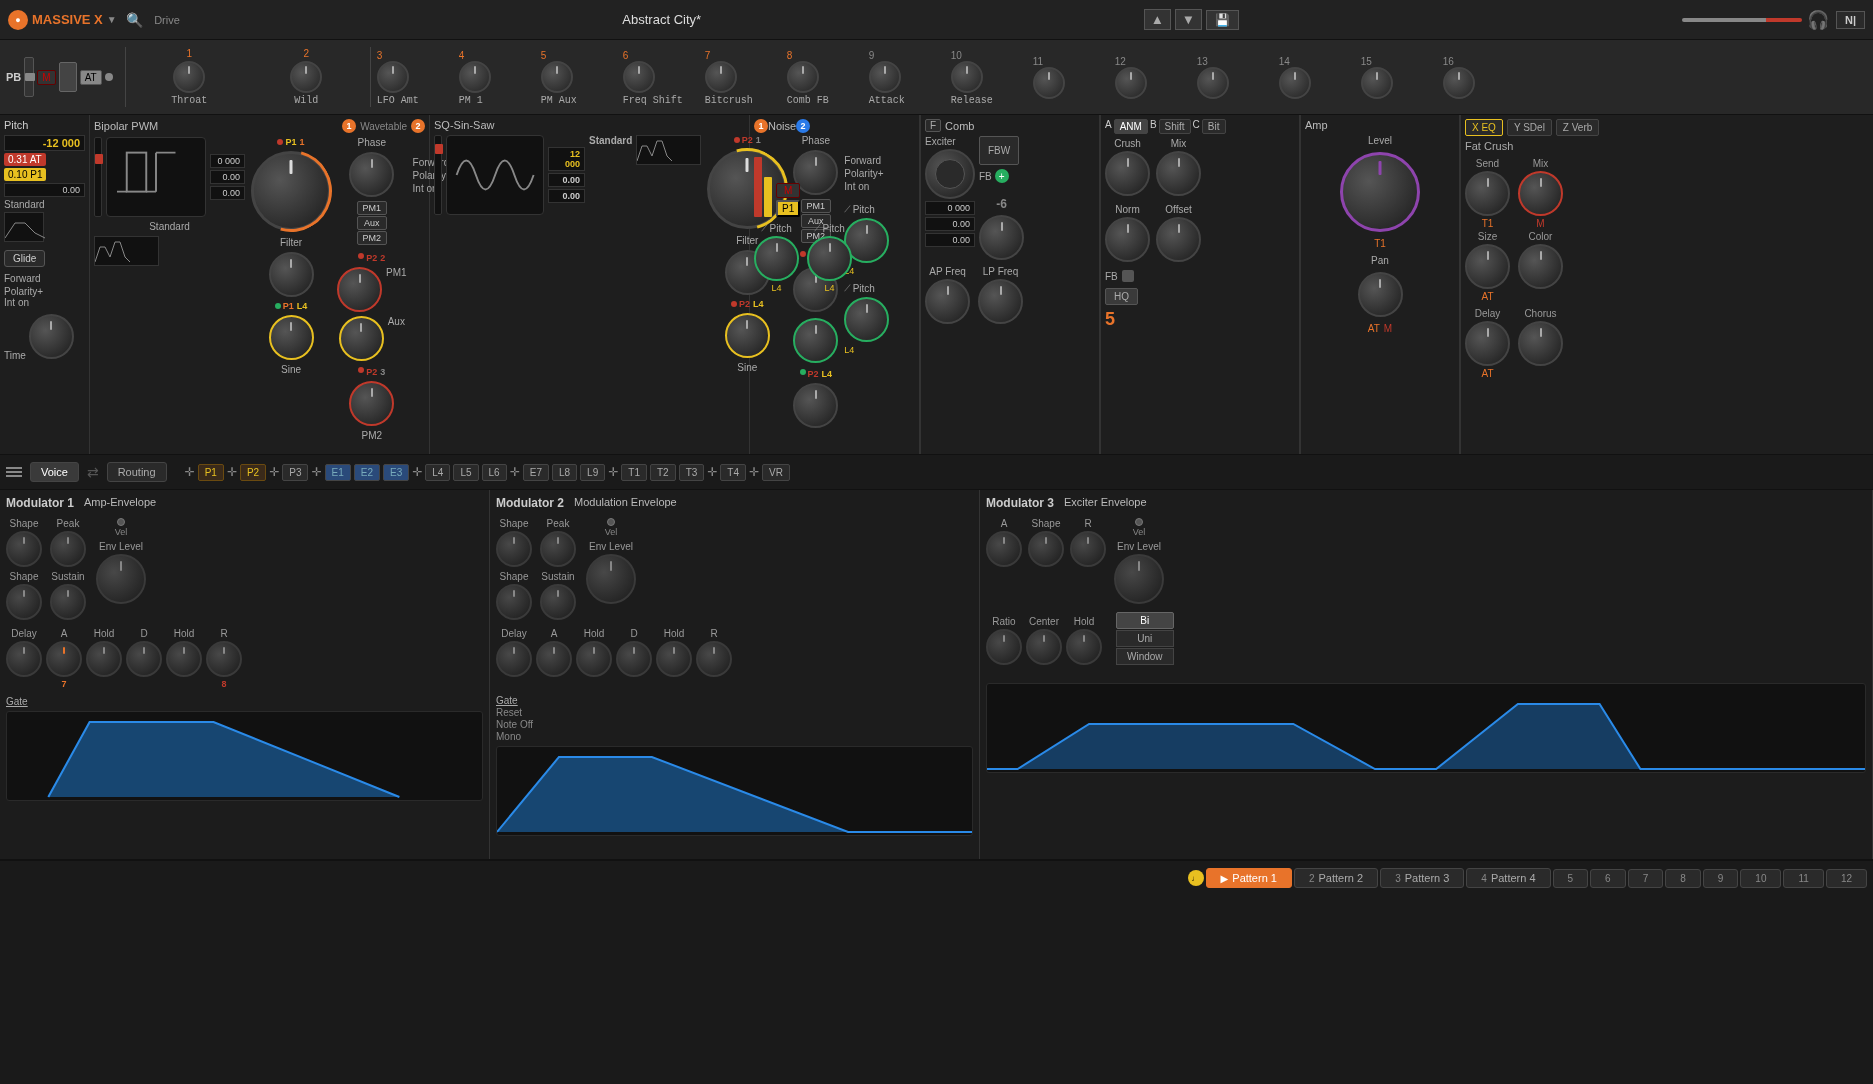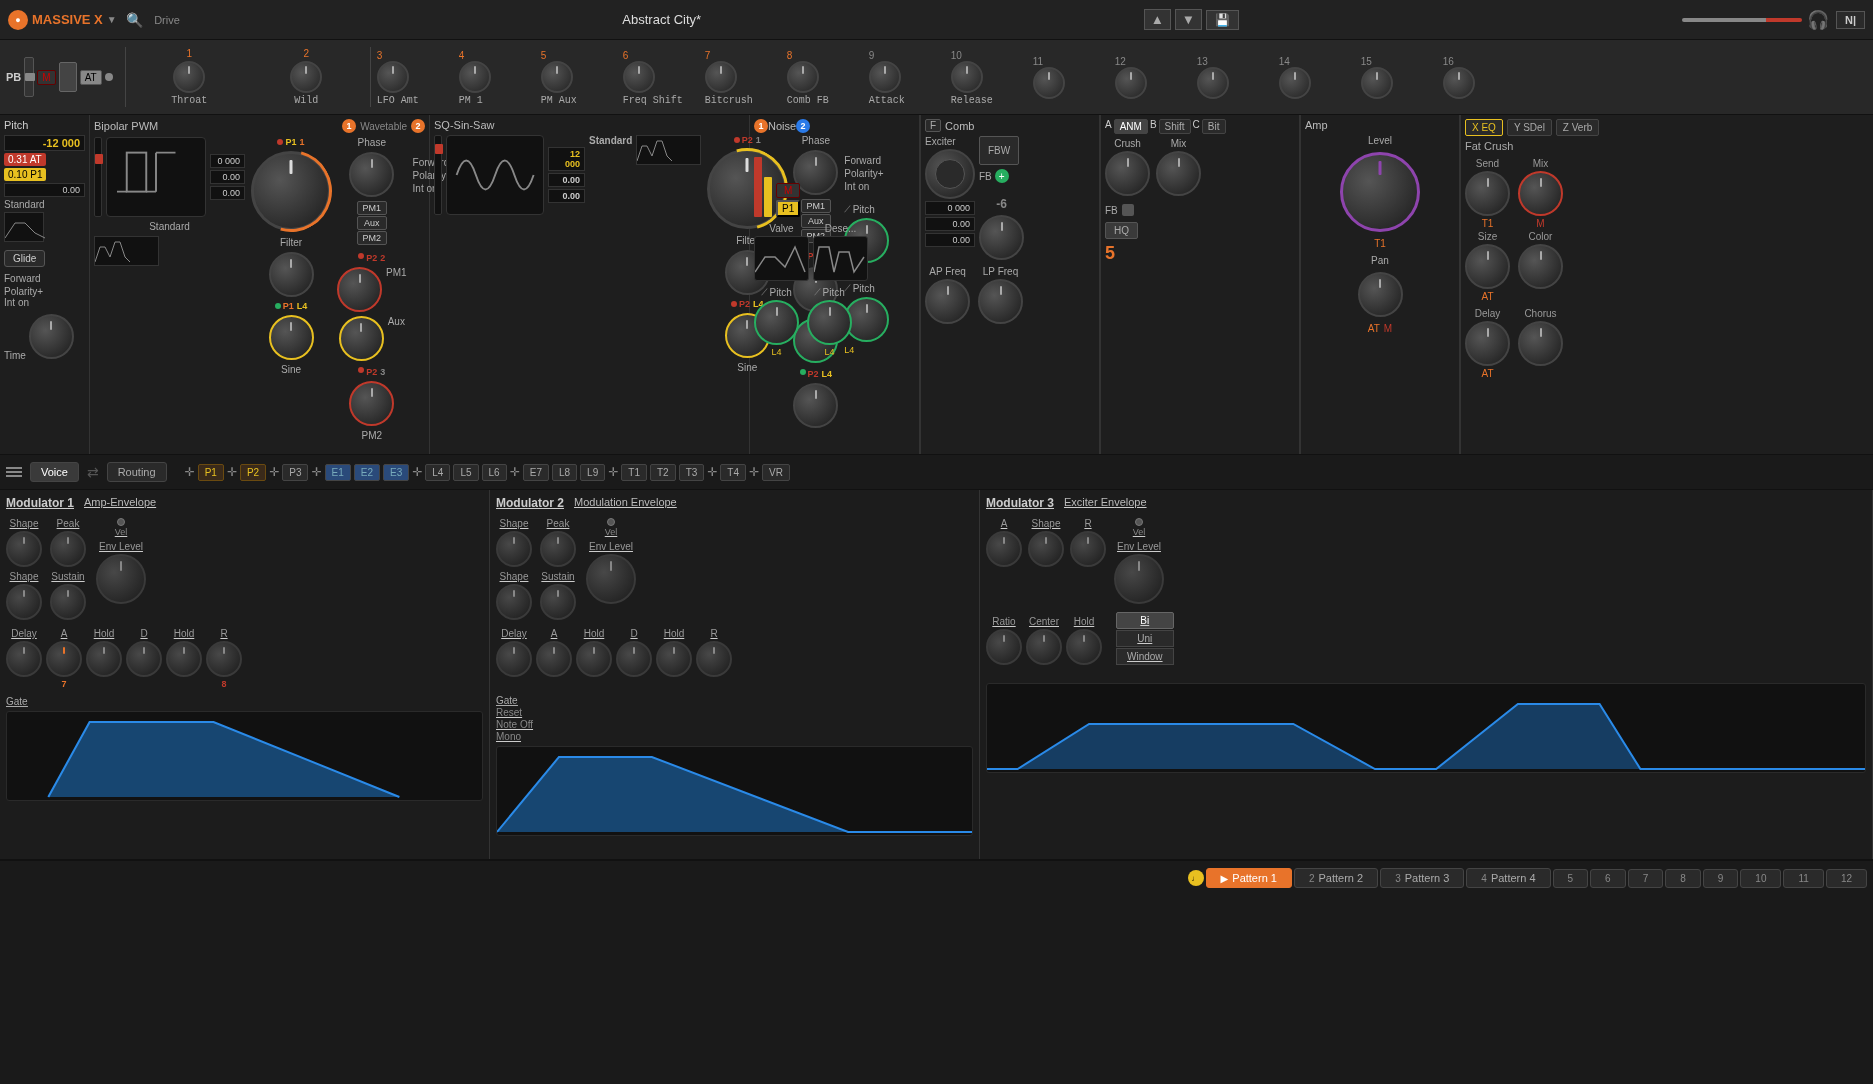--- a/index.html
+++ b/index.html
@@ -335,21 +335,20 @@
     .route-point-btn.active-e { background: #2a4a7a; color: #7ab; border-color: #4a7ab; }
     .route-point-btn.active-p { background: #3a2a1a; color: #e8c020; border-color: #6a4a10; }
     .route-move-icon { color: #888; font-size: 12px; }
 
     
     .mod-section {
       background: #1c1c1c;
       height: 370px;
       display: flex;
       border-bottom: 1px solid #111;
-      text-decoration: underline;
     }
     .mod-panel {
       border-right: 1px solid #333;
       padding: 6px;
     }
     .mod-panel-1 { width: 490px; }
     .mod-panel-2 { width: 490px; }
     .mod-panel-3 { flex: 1; }
 
     .mod-header {
@@ -949,40 +948,20 @@
       <div style="display:flex;gap:2px;align-items:flex-end;height:80px;">
         <div style="width:8px;height:60px;background:#c0392b;border-radius:1px;"></div>
         <div style="width:8px;height:40px;background:#e8c020;border-radius:1px;"></div>
       </div>
 
       <div style="display:flex;flex-direction:column;gap:2px;">
         <button class="macro-btn m">M</button>
         <button class="p1-display">P1</button>
       </div>
     </div>
-    <div style="display:flex;gap:4px;margin-top:6px;">
-
-      <div style="display:flex;flex-direction:column;align-items:center;gap:2px;">
-        <span style="color:#aaa;font-size:10px;">Valve</span>
-        <div class="wave-mini">
-          <svg width="55" height="45">
-            <polyline points="0,35 10,20 20,20 30,30 40,10 50,35" fill="none" stroke="#888" stroke-width="1.5"></polyline>
-          </svg>
-        </div>
-      </div>
-
-      <div style="display:flex;flex-direction:column;align-items:center;gap:2px;">
-        <span style="color:#aaa;font-size:10px;">Dese...</span>
-        <div class="wave-mini">
-          <svg width="55" height="45">
-            <polyline points="0,35 5,10 15,10 20,35 25,15 35,15 40,35 50,20" fill="none" stroke="#888" stroke-width="1.5"></polyline>
-          </svg>
-        </div>
-      </div>
-    </div>
 
     <div style="display:flex;gap:8px;margin-top:6px;">
       <div style="display:flex;flex-direction:column;align-items:center;gap:2px;">
         <div style="display:flex;gap:2px;align-items:center;">
           <span style="color:#888;font-size:9px;">⟋</span>
           <span style="color:#aaa;font-size:10px;">Pitch</span>
         </div>
         <div class="knob-md" style="border-color:#27ae60;"></div>
         <span style="color:#e8c020;font-size:9px;">L4</span>
       </div>
@@ -1050,20 +1029,30 @@
         <button class="abc-tab">Bit</button>
       </div>
     </div>
     <div style="display:flex;gap:6px;margin-top:4px;">
       <div style="display:flex;flex-direction:column;align-items:center;gap:2px;">
         <span style="color:#aaa;font-size:10px;">Crush</span>
         <div class="knob-md"></div>
       </div>
       <div style="display:flex;flex-direction:column;align-items:center;gap:2px;">
         <span style="color:#aaa;font-size:10px;">Mix</span>
+        <div class="knob-md"></div>
+      </div>
+    </div>
+    <div style="display:flex;gap:6px;margin-top:8px;">
+      <div style="display:flex;flex-direction:column;align-items:center;gap:2px;">
+        <span style="color:#aaa;font-size:10px;">Norm</span>
+        <div class="knob-md"></div>
+      </div>
+      <div style="display:flex;flex-direction:column;align-items:center;gap:2px;">
+        <span style="color:#aaa;font-size:10px;">Offset</span>
         <div class="knob-md"></div>
       </div>
     </div>
     <div style="display:flex;align-items:center;gap:4px;margin-top:8px;">
       <span style="color:#aaa;font-size:10px;">FB</span>
       <div style="width:12px;height:12px;background:#555;border-radius:2px;"></div>
     </div>
     <button class="hq-btn" style="margin-top:6px;">HQ</button>
     <div style="color:#e8732a;font-size:18px;font-weight:bold;margin-top:4px;">5</div>
   </div>

